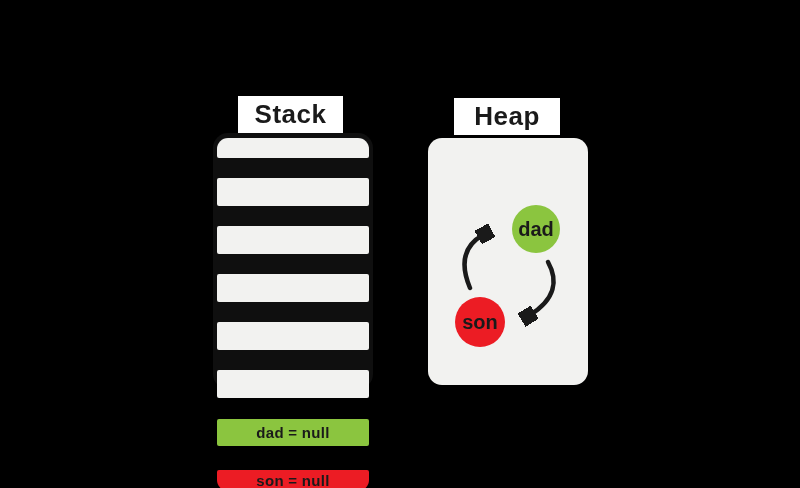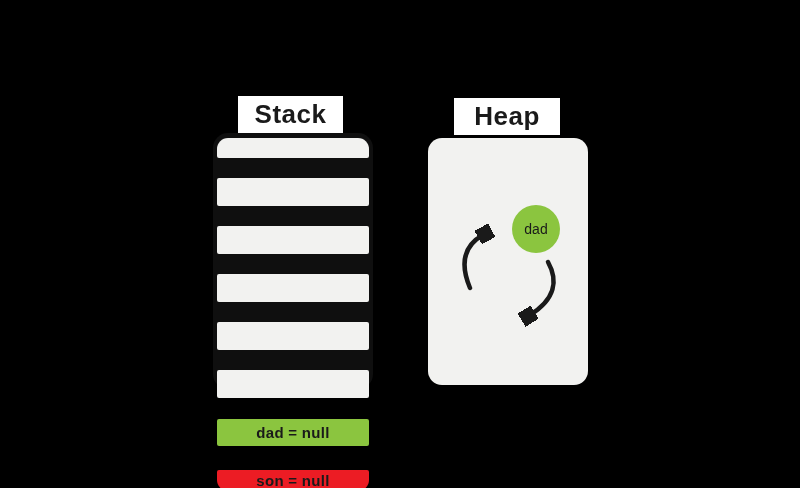--- a/index.html
+++ b/index.html
@@ -63,21 +63,21 @@
     position:absolute;
     left:428px;top:138px;width:160px;height:247px;
     background:var(--panel-fill);
     border-radius:14px;
     z-index:2;
   }
   .heap-node{
     position:absolute;
     border-radius:50%;
     display:flex;align-items:center;justify-content:center;
-    font-weight:normal;font-size:14px;color:var(--ink);
+    font-weight:bold;font-size:20px;color:var(--ink);
     z-index:2;
   }
   .heap-node.dad{left:84px;top:67px;width:48px;height:48px;background:var(--green);}
   .heap-node.son{left:27px;top:159px;width:50px;height:50px;background:var(--red);}
   .heap-arrows{position:absolute;inset:0;z-index:1;}
   .heap-arrows path{stroke:var(--ink);stroke-width:4.5;fill:none;stroke-linecap:round;}
   .heap-arrows .head{fill:var(--ink);}
 </style>
 </head>
 <body>
@@ -104,15 +104,16 @@
     <svg class="heap-arrows" viewBox="0 0 160 247" width="160" height="247">
       <defs>
         <marker id="ah" viewBox="0 0 3.4 3.4" markerWidth="3.4" markerHeight="3.4" refX="1.2" refY="1.7" orient="auto">
           <path class="head" d="M0,0 L3.4,1.7 L0,3.4 z"></path>
         </marker>
       </defs>
       <path d="M 42,150 C 32,126 35,108 55,97" marker-end="url(#ah)"></path>
       <path d="M 120,124 C 130,142 128,161 102,177" marker-end="url(#ah)"></path>
     </svg>
     <div class="heap-node dad">dad</div>
+    <div class="heap-node son">son</div>
   </div>
 
 </div>
 
 </body></html>

